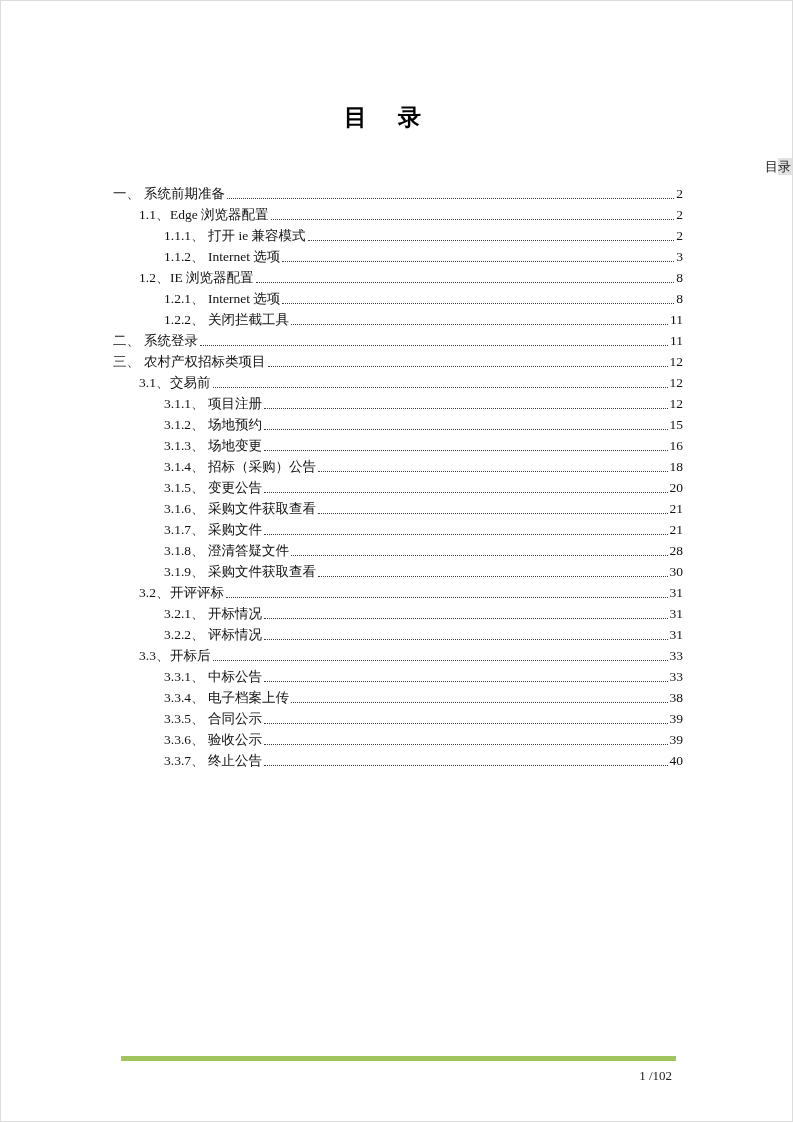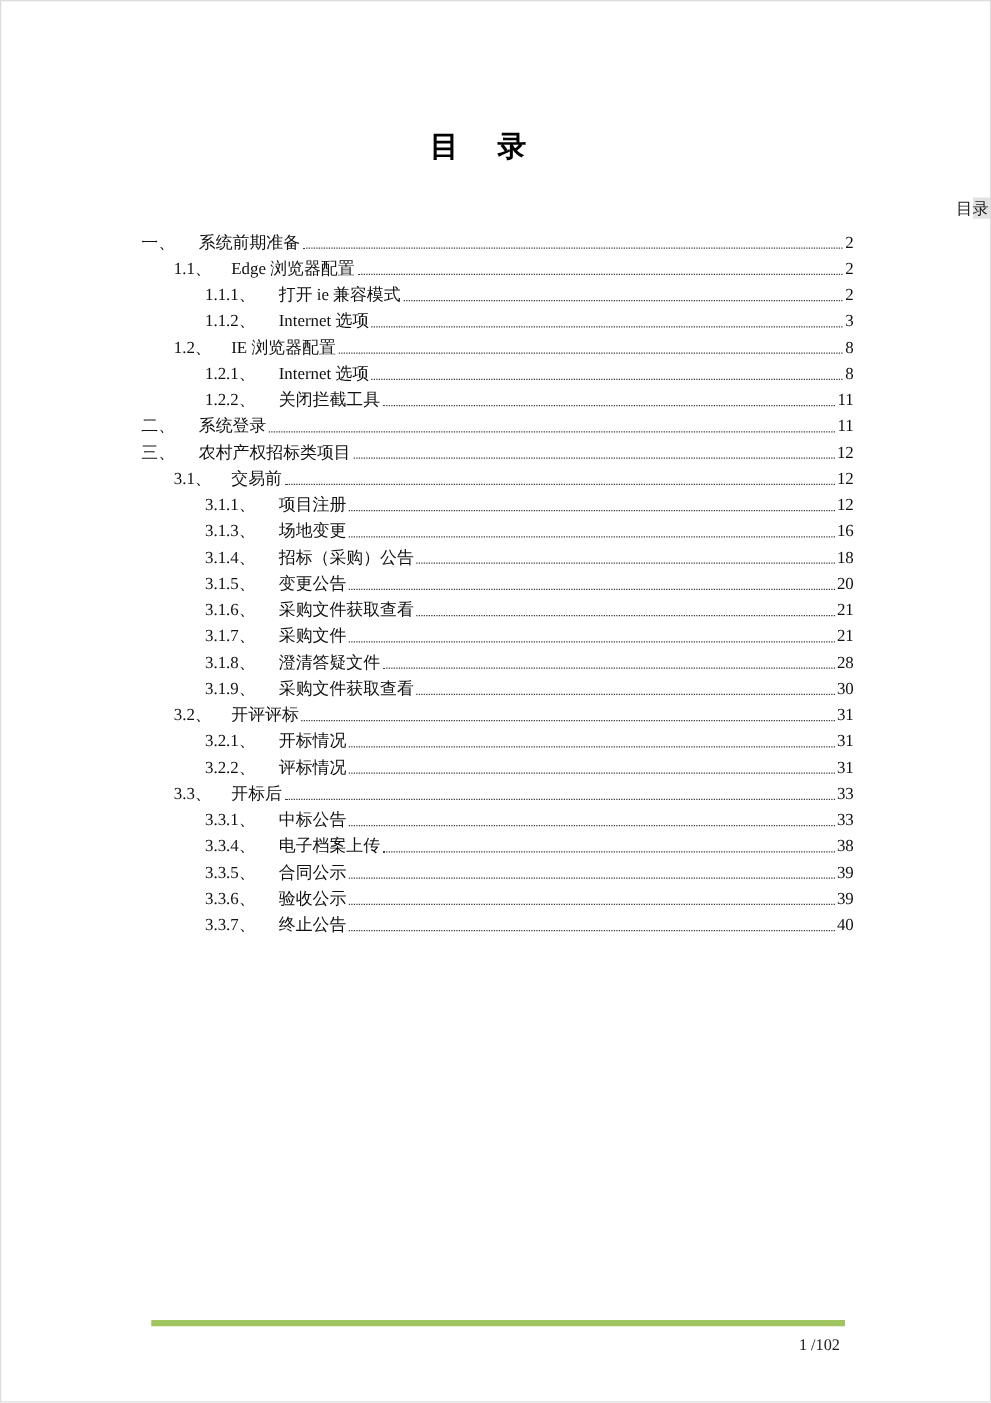--- a/index.html
+++ b/index.html
@@ -53,21 +53,21 @@
     font-size: 13.5px;
     white-space: nowrap;
     cursor: pointer;
   }
   .toc-row.lvl2 { padding-left: 26px; }
   .toc-row.lvl3 { padding-left: 51px; }
   .toc-num  { flex: 0 0 auto; }
   .lvl1 > .toc-num { min-width: 31px; }
   .lvl2 > .toc-num { min-width: 31px; }
   .lvl3 > .toc-num { min-width: 44px; }
-  .toc-label { flex: 0 0 auto; margin-left: 15px; }
+  .toc-label { flex: 0 0 auto; }
   .toc-leader {
     flex: 1 1 auto;
     min-width: 8px;
     align-self: flex-end;
     margin: 0 2px 5px 2px;
     border-bottom: 1.5px dotted #3c3c3c;
   }
   .toc-page { flex: 0 0 auto; text-align: right; }
 
   
@@ -154,20 +154,26 @@
       <span class="toc-leader"></span>
       <span class="toc-page">12</span>
     </div>
     <div class="toc-row lvl3">
       <span class="toc-num">3.1.1、</span>
       <span class="toc-label">项目注册</span>
       <span class="toc-leader"></span>
       <span class="toc-page">12</span>
     </div>
     <div class="toc-row lvl3">
+      <span class="toc-num">3.1.2、</span>
+      <span class="toc-label">场地预约</span>
+      <span class="toc-leader"></span>
+      <span class="toc-page">15</span>
+    </div>
+    <div class="toc-row lvl3">
       <span class="toc-num">3.1.3、</span>
       <span class="toc-label">场地变更</span>
       <span class="toc-leader"></span>
       <span class="toc-page">16</span>
     </div>
     <div class="toc-row lvl3">
       <span class="toc-num">3.1.4、</span>
       <span class="toc-label">招标（采购）公告</span>
       <span class="toc-leader"></span>
       <span class="toc-page">18</span>

